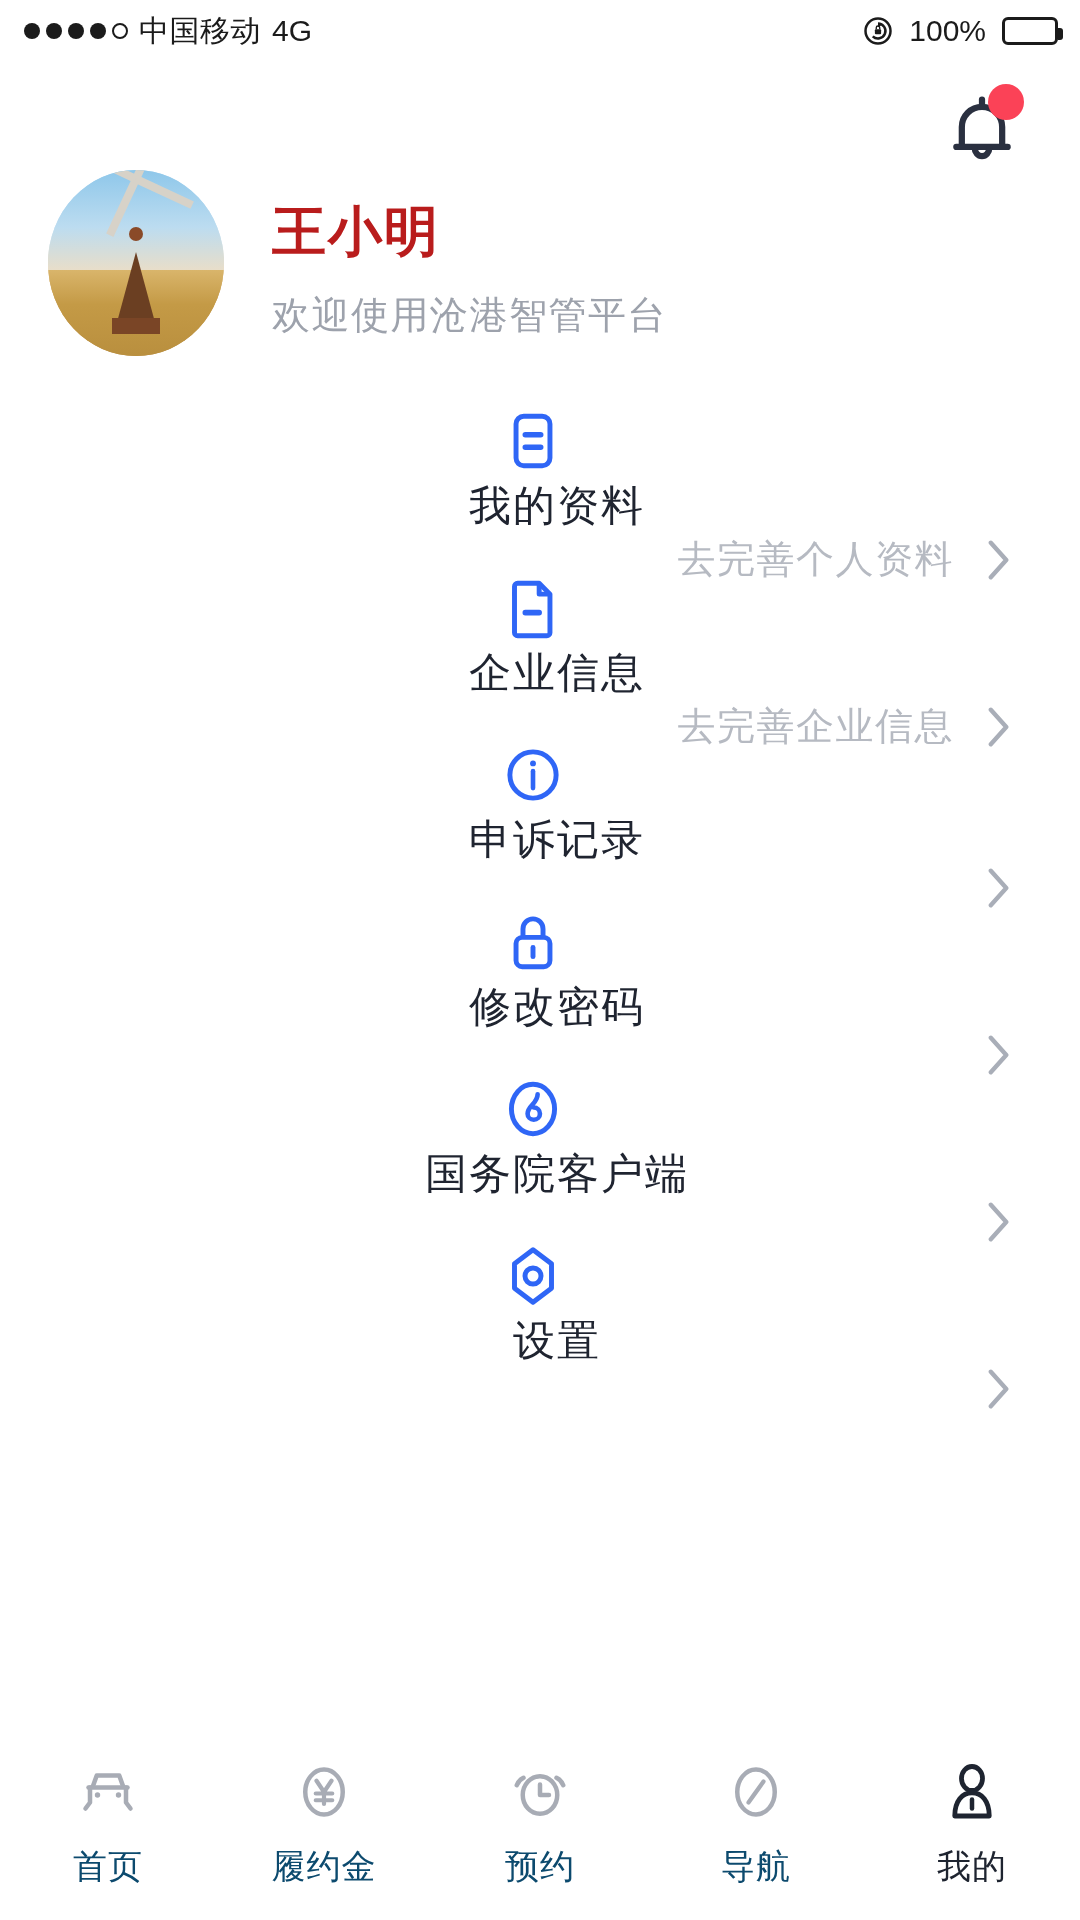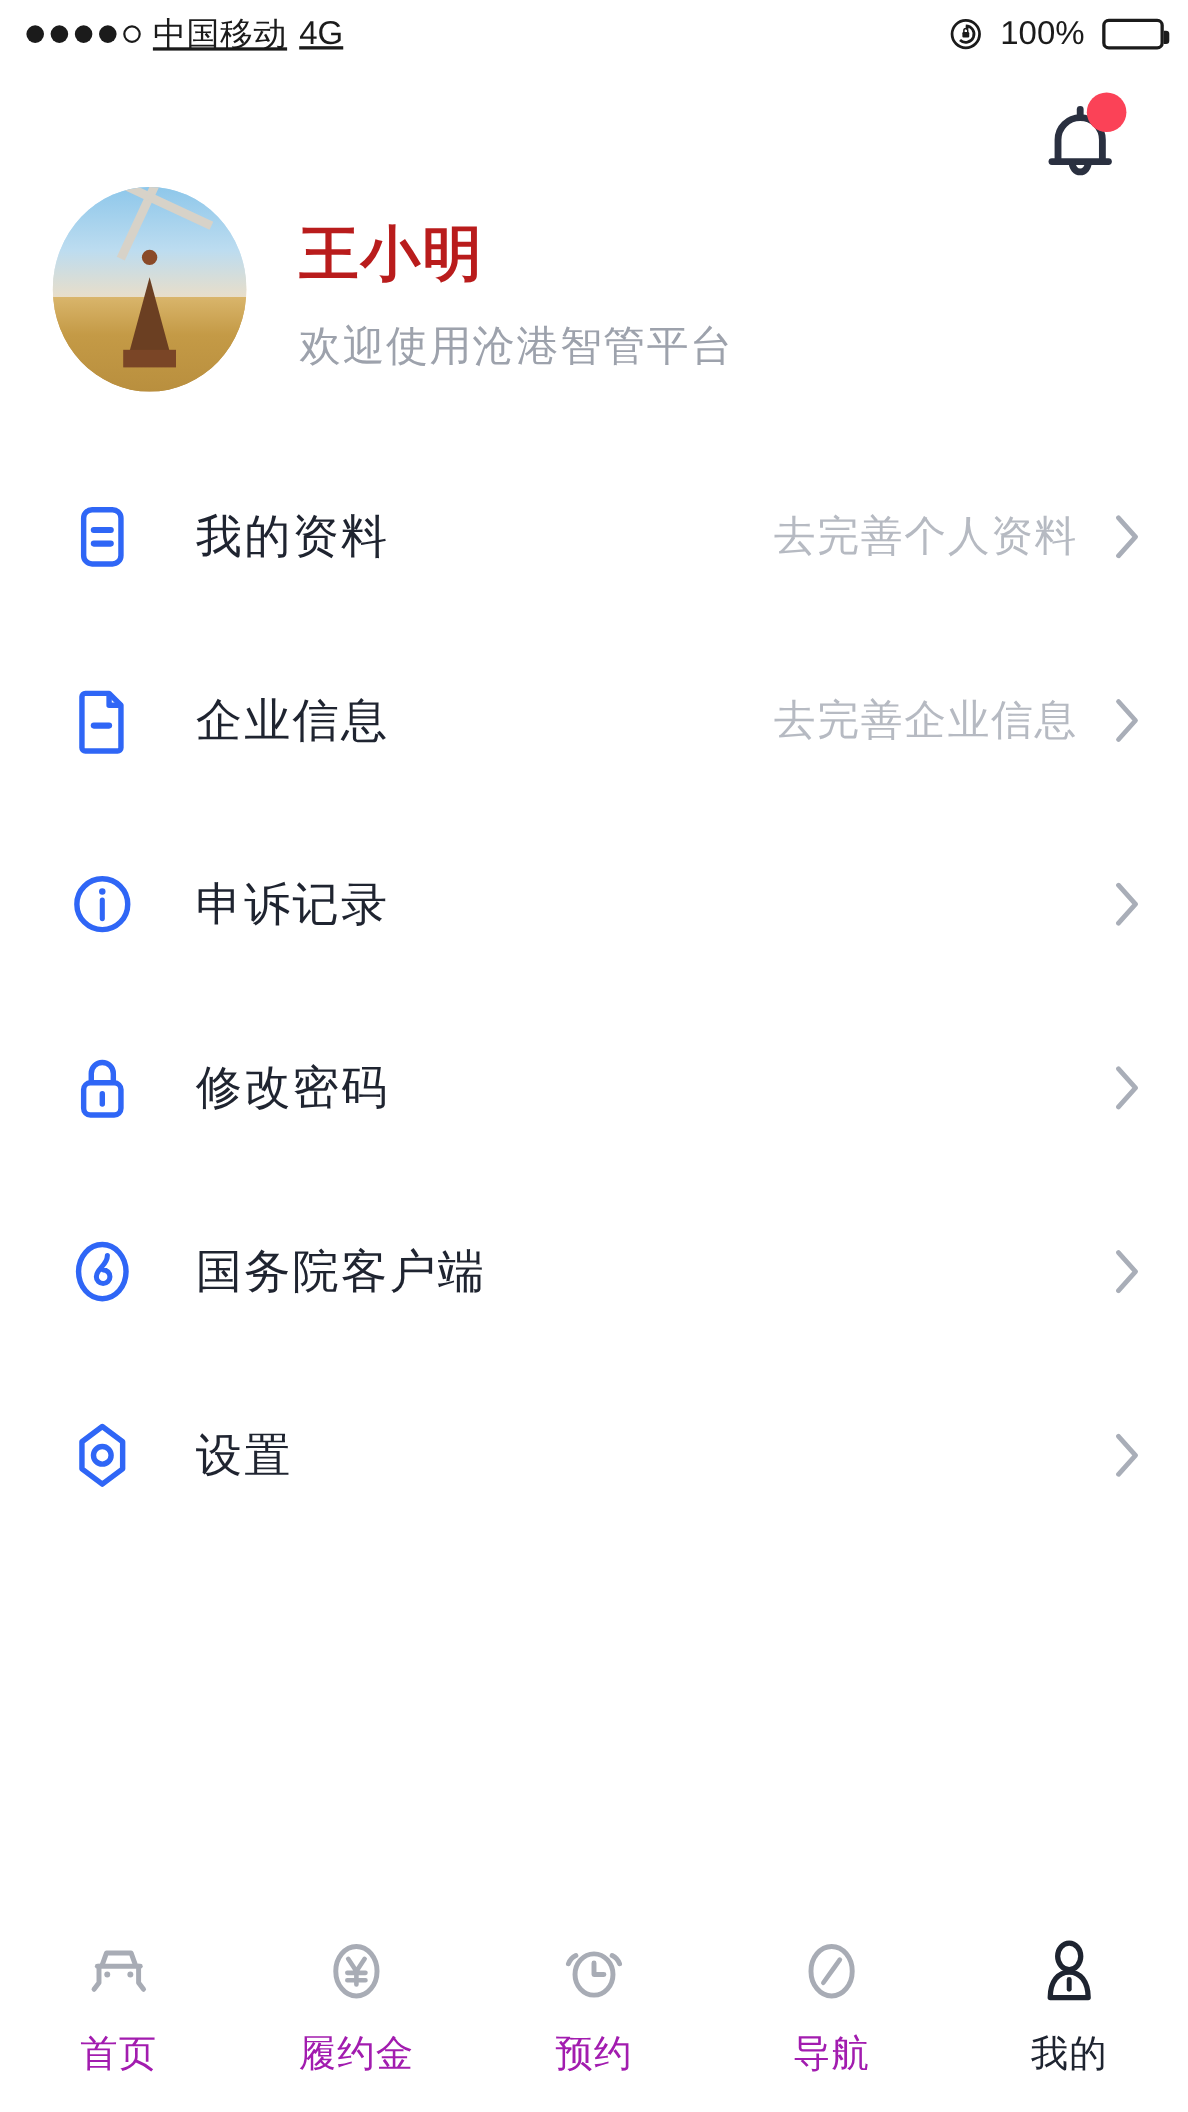--- a/index.html
+++ b/index.html
@@ -9,21 +9,21 @@
     font-family:"Liberation Sans","DejaVu Sans",sans-serif;
     overflow:hidden;
   }
   .phone { position:relative; width:1080px; height:1920px; background:#fff; }
 
   
   .statusbar {
     position:absolute; top:0; left:0; width:1080px; height:62px;
     display:flex; align-items:center; color:#1b1b1b;
   }
-  .sb-left { display:flex; align-items:center; margin-left:24px; gap:11px;text-decoration:underline; }
+  .sb-left { display:flex; align-items:center; margin-left:24px; gap:11px; }
   .dots { display:flex; align-items:center; gap:6px; }
   .dot { width:16px; height:16px; border-radius:50%; background:#1b1b1b; }
   .dot.hollow { background:transparent; border:2.5px solid #1b1b1b; }
   .carrier { font-size:30px; letter-spacing:0.5px; }
   .net { font-size:30px; }
   .sb-center {
     position:absolute; left:0; right:0; text-align:center;
     font-size:30px; font-weight:600; letter-spacing:0.5px;
   }
   .sb-right {
@@ -74,36 +74,36 @@
     width:48px; height:16px; background:#7a4526; }
 
   .pinfo { margin-left:48px; padding-top:34px; }
   .pname { font-size:54px; font-weight:700; color:#b91c1c; letter-spacing:2px; line-height:1; }
   .pwelcome { margin-top:38px; font-size:38px; color:#9DA2AC; letter-spacing:1.5px; line-height:1; }
 
   
   .menu { position:absolute; top:404px; left:0; width:1080px; }
   .row {
     position:relative; height:167px; display:flex; align-items:center;
-    padding-left:56px; padding-right:44px;
+    padding-left:56px; padding-right:70px;flex-direction:column;
   }
   .row-icon { width:74px; height:74px; flex:none; display:flex; align-items:center; justify-content:center; }
   .row-label { margin-left:48px; font-size:42px; color:#1F2430; letter-spacing:2px; }
   .row-right { margin-left:auto; display:flex; align-items:center; gap:34px; }
   .row-hint { font-size:38px; color:#B6BAC2; letter-spacing:1.5px; }
   .chev { width:22px; height:40px; flex:none; }
 
   
   .tabbar {
     position:absolute; left:0; bottom:0; width:1080px; height:178px;
     display:flex; align-items:flex-start; padding-top:14px; background:#fff;
   }
   .tab { flex:1; display:flex; flex-direction:column; align-items:center; gap:16px; }
   .tab-icon { width:72px; height:72px; display:flex; align-items:center; justify-content:center; }
-  .tab-label { font-size:34px; color:#a21caf; letter-spacing:1px; }
+  .tab-label { font-size:34px; color:#0c4a6e; letter-spacing:1px; }
   .tab.active .tab-label { color:#1E2430; }
 </style>
 </head>
 <body>
 
 <div class="phone">
 
   <div class="statusbar">
     <div class="sb-left">
       <span class="dots">

